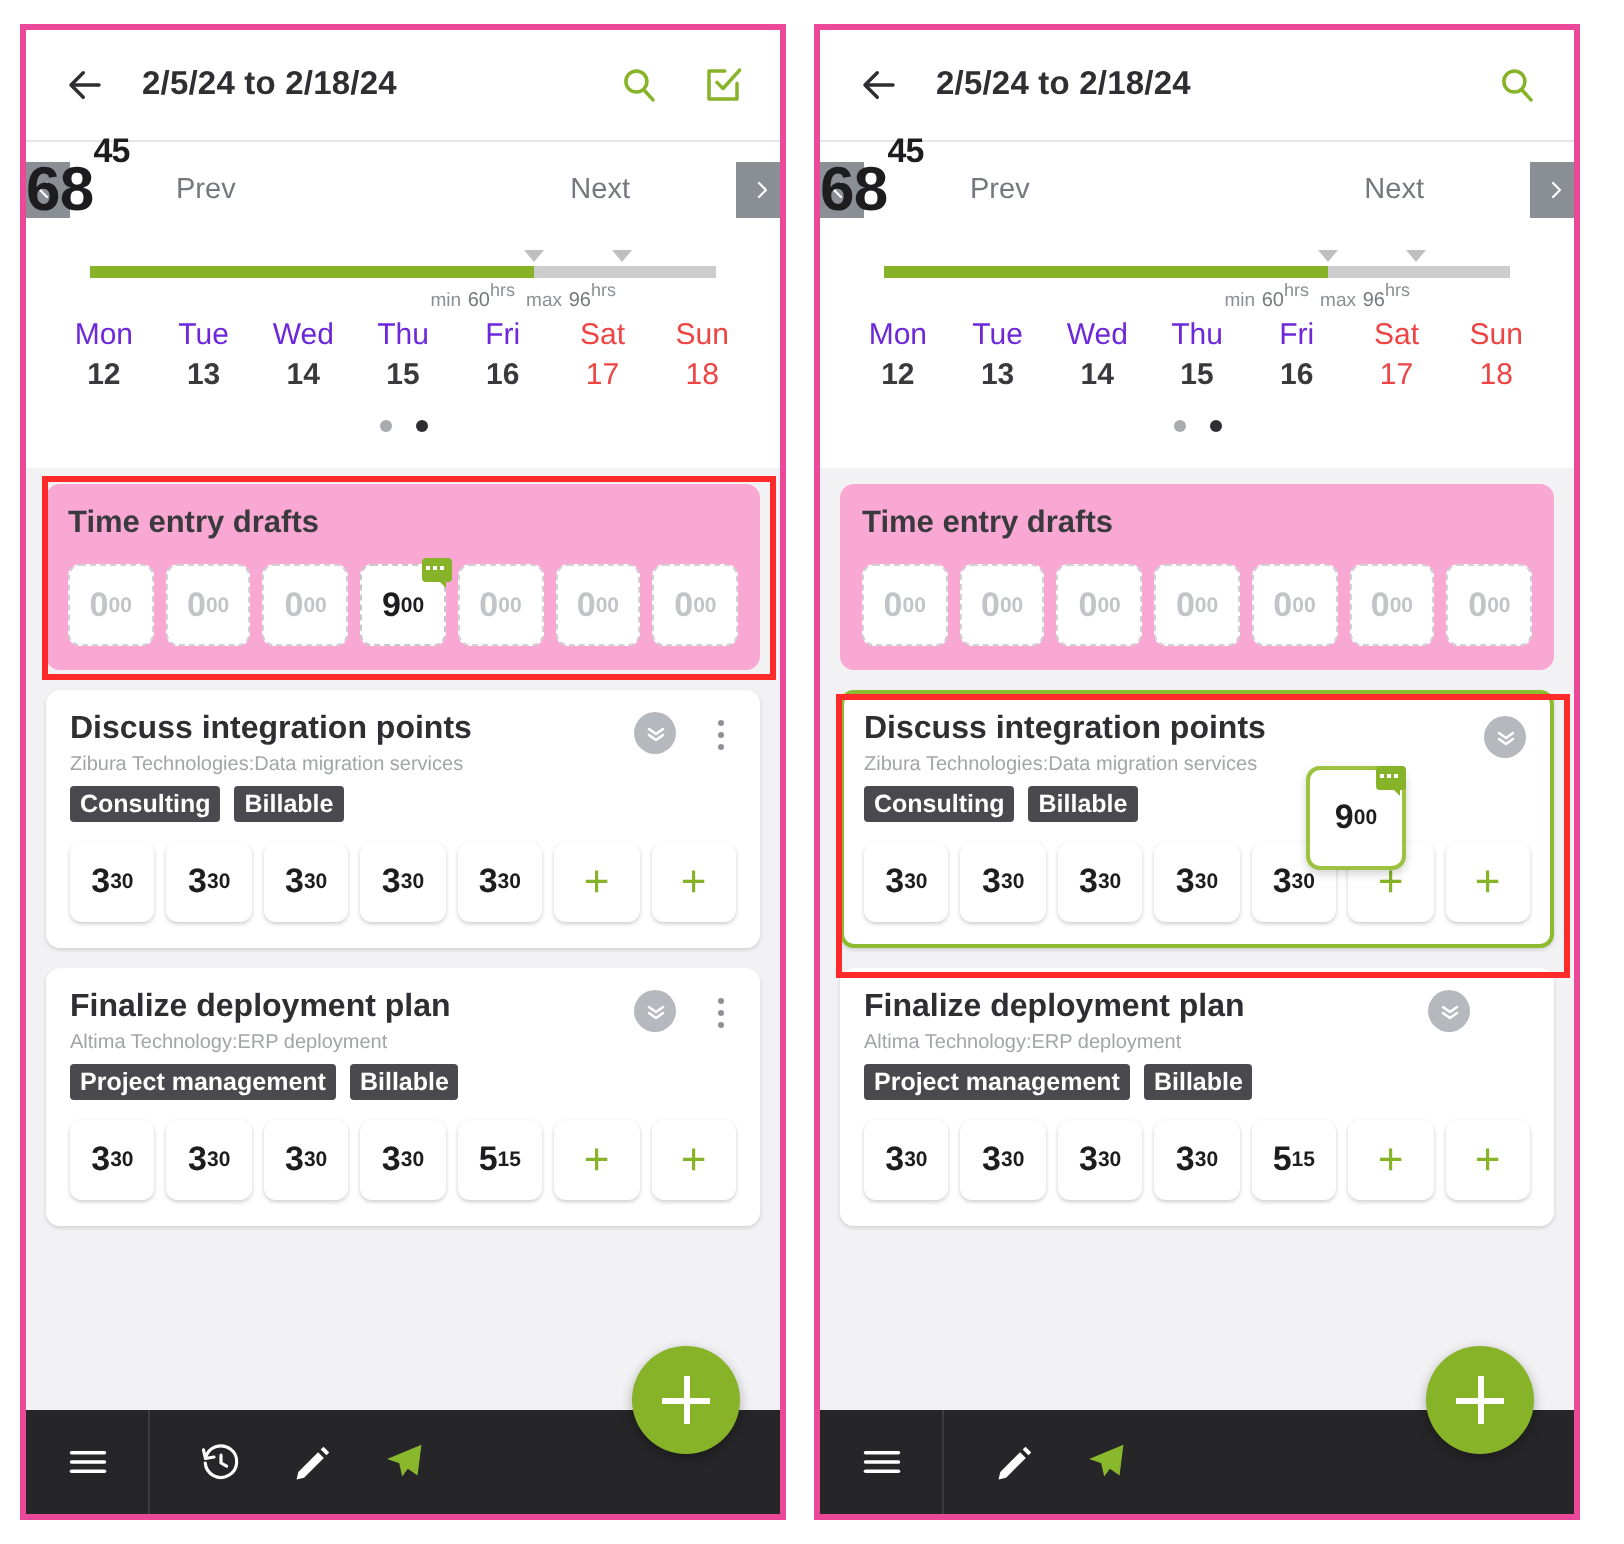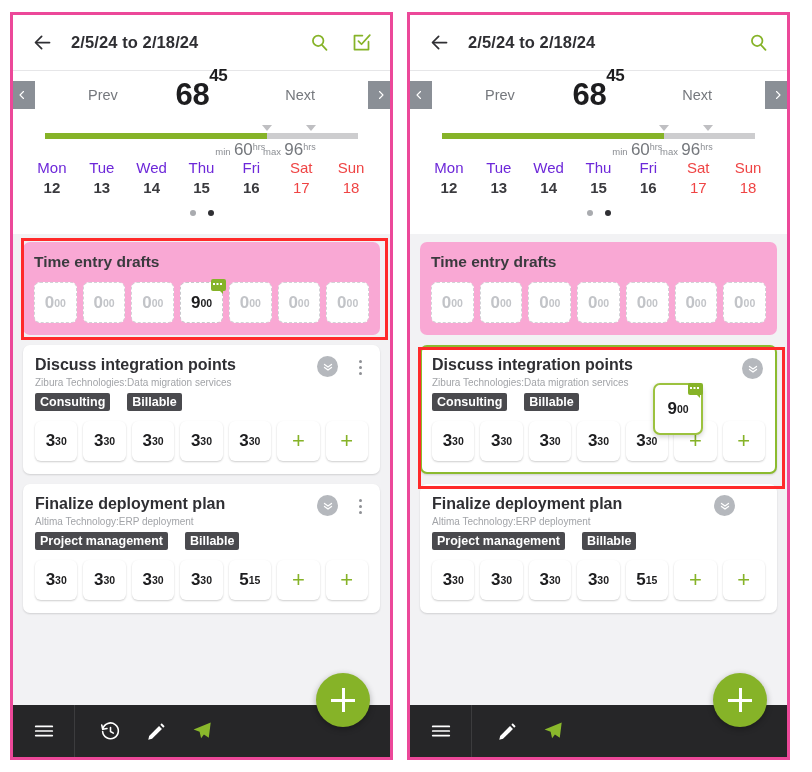--- a/index.html
+++ b/index.html
@@ -39,34 +39,34 @@
   .navrow { display:flex; align-items:center; height: 48px; position: relative; gap: 44px; }
   .navbtn {
     width: 26px; height: 28px; background: #8a8f96;
     display:flex; align-items:center; justify-content:center;
   }
   .navbtn.prev { margin-left: -4px; }
   .navbtn.next { margin-right: -4px; }
   .navlabel { font-size: 14.5px; color: #75787d; margin: 0 0 0 9px; }
   .navlabel.right { margin: 0 9px 0 0; }
   .total {
-    position: absolute; left: 0; right: 0; text-align: center;
+    position: absolute; left: 0; right: 0; 
     font-size: 31px; font-weight: 700; color: #1d1d1f; letter-spacing: -.4px;
   }
   .total sup { font-size: 17px; font-weight: 700; top: -.72em; position: relative; }
 
   .barwrap { position: relative; margin: 4px 32px 0 32px; height: 30px; }
   .bar { position: absolute; top: 10px; left: 0; right: 0; height: 6px; background: #cdcdcf; }
   .bar .fill { position: absolute; top: 0; left: 0; height: 6px; background: #86b328; }
   .tick { position: absolute; top: 2px; width: 0; height: 0;
           border-left: 5px solid transparent; border-right: 5px solid transparent; border-top: 6px solid #bfbfc2; }
   .marks { position: absolute; top: 17px; left: 0; right: 0; font-size: 12px; color: #7d8085; }
   .mark { position: absolute; white-space: nowrap; }
   .mark .lbl { font-size: 9.5px; color: #8b8e93; }
-  .mark .num { font-size: 17px; color: #75787d; }
+  .mark .num { font-size: 10px; color: #75787d; }
   .mark .unit { font-size: 9px; color: #8b8e93; vertical-align: super; }
 
   .days { display: flex; padding: 6px 14px 0 14px; }
   .day { flex: 1; text-align: center; }
   .day .dow { font-size: 15px; font-weight: 400; color: #6d28d9; }
   .day .dnum { font-size: 15px; font-weight: 700; color: #3a3a3e; margin-top: 3px; }
   .day.weekend .dow, .day.weekend .dnum { color: #ef4444; font-weight: 400; }
 
   .dots { display:flex; justify-content:center; gap: 12px; padding: 14px 0 8px 0; }
   .dot { width: 6px; height: 6px; border-radius: 50%; background: #a9abaf; }
@@ -100,21 +100,21 @@
 
   
   .card {
     background: #ffffff; border-radius: 7px; margin-top: 10px;
     padding: 11px 12px 13px 12px; box-shadow: 0 1px 2px rgba(0,0,0,.14);
     position: relative;
   }
   .card.droptarget { border: 2px solid #8cbb2f; padding: 9px 10px 11px 10px; }
   .card h4 { font-size: 16px; font-weight: 700; color: #2f2f33; padding-right: 60px; }
   .card .sub { font-size: 10px; color: #a2a4a8; margin-top: 3px; }
-  .tags { display: flex; gap: 17px; margin-top: 5px; text-align: right; }
+  .tags { display: flex; gap: 7px; margin-top: 5px; text-align: right; }
   .tag { background: #4a4a4e; color: #ffffff; font-size: 12.5px; font-weight: 700;
          padding: 2px 5px; border-radius: 2px; }
   .card .collapse {
     position: absolute; top: 11px; right: 42px;
     width: 21px; height: 21px; border-radius: 50%; background: #b5b8bd;
     display:flex; align-items:center; justify-content:center;
   }
   .card.droptarget .collapse { right: 12px; }
   .card .kebab {
     position: absolute; top: 10px; right: 10px; width: 20px; height: 24px;

